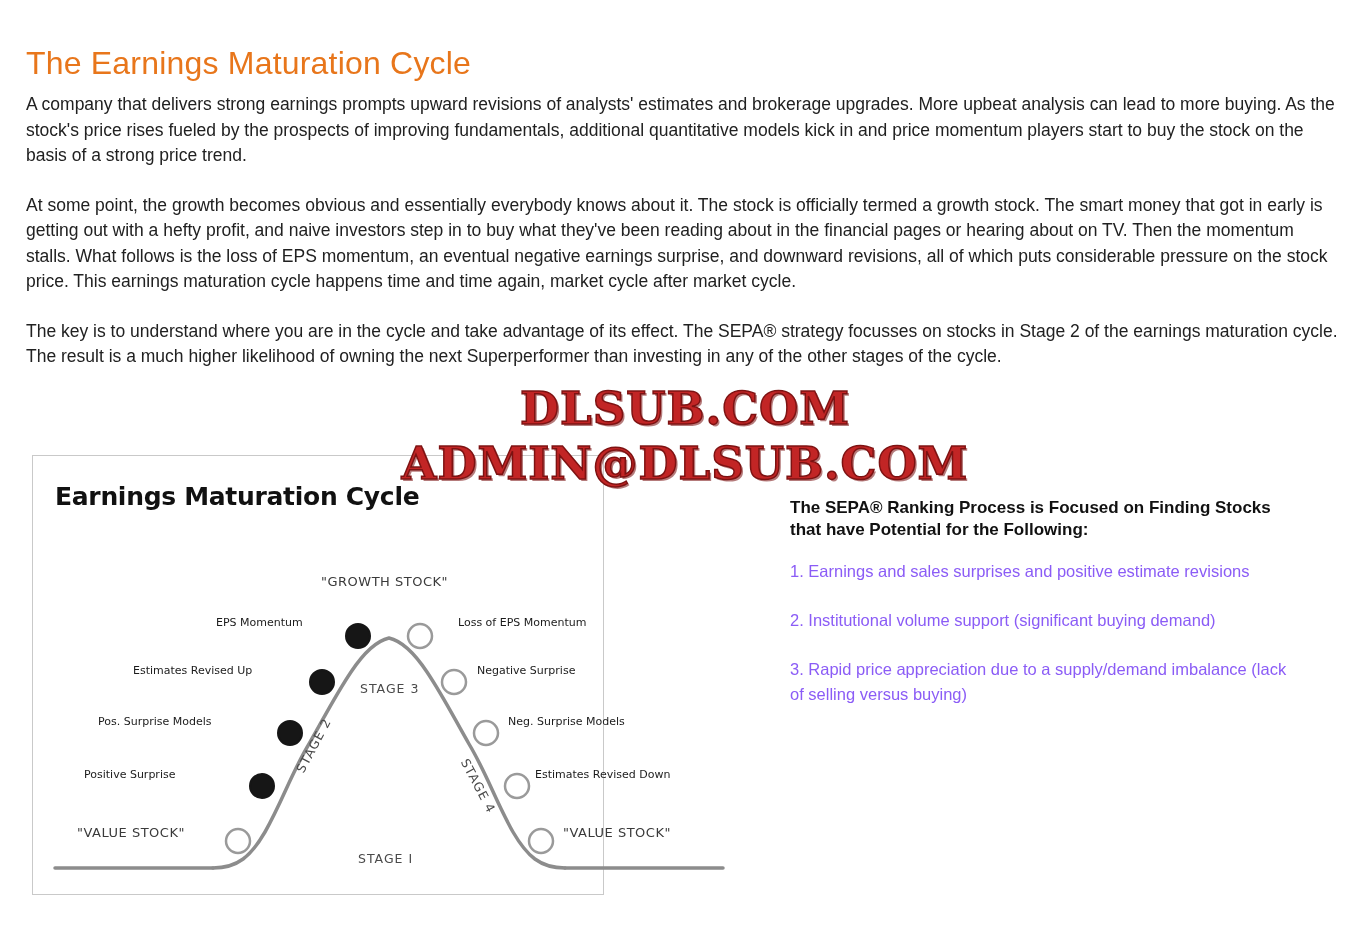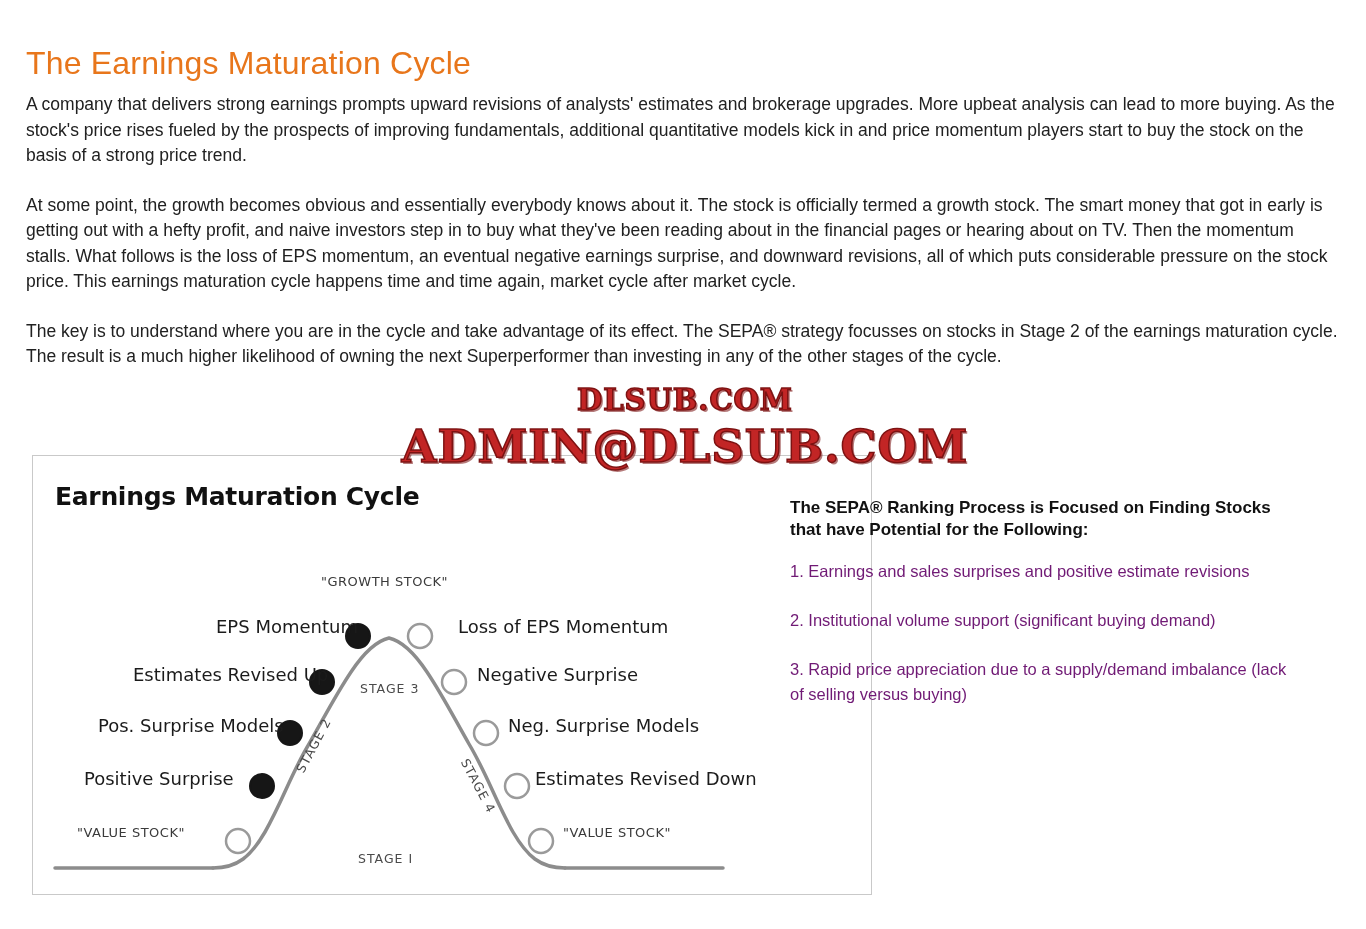--- a/index.html
+++ b/index.html
@@ -44,21 +44,21 @@
     margin: 0 0 24px 0;
     text-align: left;
   }
   .para:last-child { margin-bottom: 8px; }
 
   
   .figure {
     position: absolute;
     left: 32px;
     top: 455px;
-    width: 840px;
+    width: 572px;
     height: 440px;
     border: 1px solid #c9c9c9;
     background: #fff;
     box-sizing: border-box;
   }
   .fig-title {
     position: absolute;
     left: 22px;
     top: 26px;
     font-family: "DejaVu Sans", sans-serif;
@@ -69,21 +69,21 @@
   }
   .diagram {
     position: absolute;
     left: 0; top: 0;
     width: 710px;
     height: 440px;
   }
   .dlabel {
     position: absolute;
     font-family: "DejaVu Sans", sans-serif;
-    font-size: 18px;
+    font-size: 11px;
     color: #1b1b1b;
     white-space: nowrap;
   }
   .dlabel.small {
     font-size: 13px;
     color: #3a3a3a;
     letter-spacing: 0.5px;
   }
   .stage-rot {
     position: absolute;
@@ -104,21 +104,21 @@
   .side-head {
     font-size: 17px;
     font-weight: 700;
     line-height: 22px;
     color: #111;
     margin: 0 0 18px 0;
   }
   .side-item {
     font-size: 16.5px;
     line-height: 25px;
-    color: #701a75;
+    color: #8b5cf6;
     margin: 0 0 24px 0;
   }
   .side-item:last-child { margin-bottom: 16px; }
 
   
   .watermark {
     position: absolute;
     left: 355px;
     top: 385px;
     width: 660px;
@@ -128,21 +128,21 @@
   }
   .wm-line {
     font-family: "DejaVu Serif", serif;
     font-weight: 700;
     color: #c22525;
     letter-spacing: 1px;
     line-height: 1.05;
     -webkit-text-stroke: 1.5px #7d1212;
     text-shadow: 2px 2px 0 rgba(120,15,15,0.55);
   }
-  .wm-1 { font-size: 29px; }
+  .wm-1 { font-size: 45px; }
   .wm-2 { font-size: 45px; margin-top: 8px; }
 </style>
 </head>
 <body>
 
 <div class="page">
 
   <h1 class="title">The Earnings Maturation Cycle</h1>
 
   <div class="body-copy">

